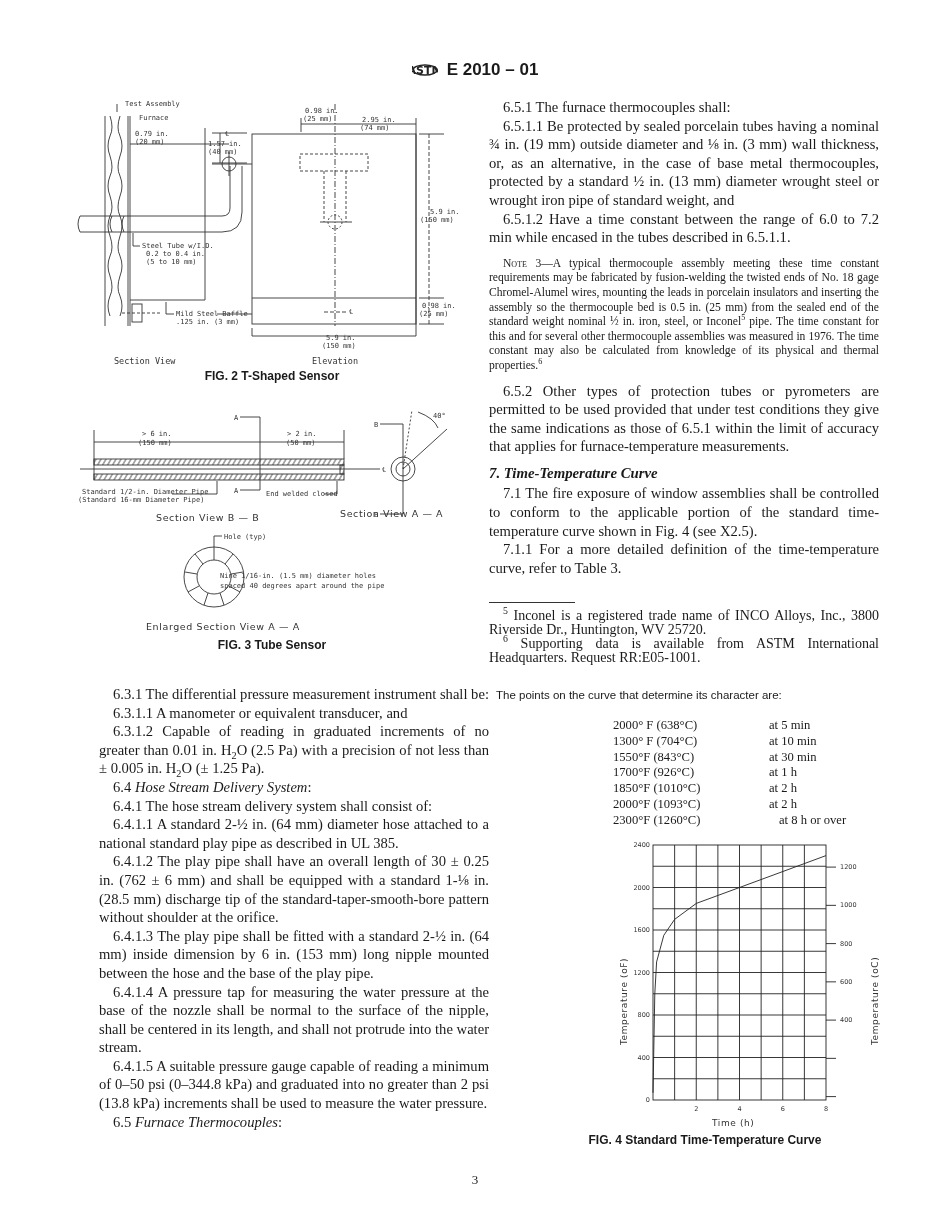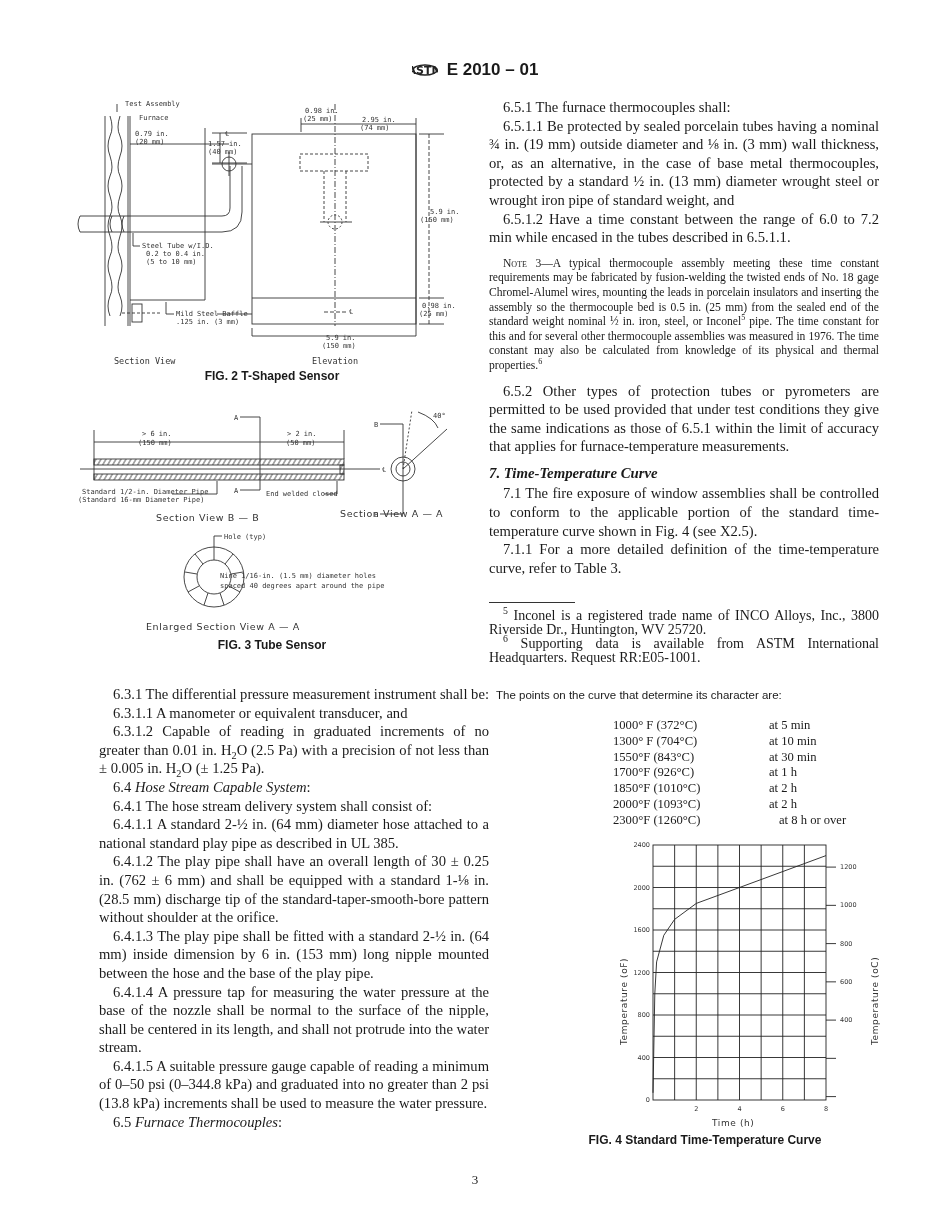--- a/index.html
+++ b/index.html
@@ -188,21 +188,21 @@
     <text class="draw-label" x="158" y="186">spaced 40 degrees apart around the pipe</text>
     <text class="draw-label-lg" x="84" y="228">Enlarged Section View A — A</text>
   </svg>
 </div>
 <div class="abs figcap" style="left:62px; top:638px; width:420px;">FIG. 3 Tube Sensor</div>
 
 <div class="abs col" style="left:71px; top:685px; width:390px;margin-left:28px;">
   <p>6.3.1 The differential pressure measurement instrument shall be:</p>
   <p>6.3.1.1 A manometer or equivalent transducer, and</p>
   <p><span>6.3.1.2 Capable of reading in graduated increments of no greater than 0.01 in. H</span><sub>2</sub><span>O (2.5 Pa) with a precision of not less than ± 0.005 in. H</span><sub>2</sub><span>O (± 1.25 Pa).</span></p>
-  <p><span>6.4 </span><i>Hose Stream Capable System</i><span>:</span></p>
+  <p><span>6.4 </span><i>Hose Stream Delivery System</i><span>:</span></p>
   <p>6.4.1 The hose stream delivery system shall consist of:</p>
   <p>6.4.1.1 A standard 2-½ in. (64 mm) diameter hose attached to a national standard play pipe as described in UL 385.</p>
   <p>6.4.1.2 The play pipe shall have an overall length of 30 ± 0.25 in. (762 ± 6 mm) and shall be equipped with a standard 1-⅛ in. (28.5 mm) discharge tip of the standard-taper-smooth-bore pattern without shoulder at the orifice.</p>
   <p>6.4.1.3 The play pipe shall be fitted with a standard 2-½ in. (64 mm) inside dimension by 6 in. (153 mm) long nipple mounted between the hose and the base of the play pipe.</p>
   <p>6.4.1.4 A pressure tap for measuring the water pressure at the base of the nozzle shall be normal to the surface of the nipple, shall be centered in its length, and shall not protrude into the water stream.</p>
   <p>6.4.1.5 A suitable pressure gauge capable of reading a minimum of 0–50 psi (0–344.8 kPa) and graduated into no greater than 2 psi (13.8 kPa) increments shall be used to measure the water pressure.</p>
   <p><span>6.5 </span><i>Furnace Thermocouples</i><span>:</span></p>
 </div>
 
 <div class="abs col" style="left:489px; top:98px; width:390px;">
@@ -220,21 +220,21 @@
 
 <div class="abs fnrule" style="left:489px; top:602px;"></div>
 <div class="abs fn" style="left:489px; top:609px; width:390px;">
   <p><sup>5</sup><span> Inconel is a registered trade name of INCO Alloys, Inc., 3800 Riverside Dr., Huntington, WV 25720.</span></p>
   <p><sup>6</sup><span> Supporting data is available from ASTM International Headquarters. Request RR:E05-1001.</span></p>
 </div>
 
 <div class="abs pts-intro" style="left:496px; top:689px;">The points on the curve that determine its character are:</div>
 <div class="abs pts-table" style="left:613px; top:718px; width:260px;">
   <div class="pts-row">
-      <span>1000° F (372°C)</span>
+      <span>2000° F (638°C)</span>
       <span style="left:156px">at 5 min</span>
     </div>
   <div class="pts-row">
       <span>1300° F (704°C)</span>
       <span style="left:156px">at 10 min</span>
     </div>
   <div class="pts-row">
       <span>1550°F (843°C)</span>
       <span style="left:156px">at 30 min</span>
     </div>

